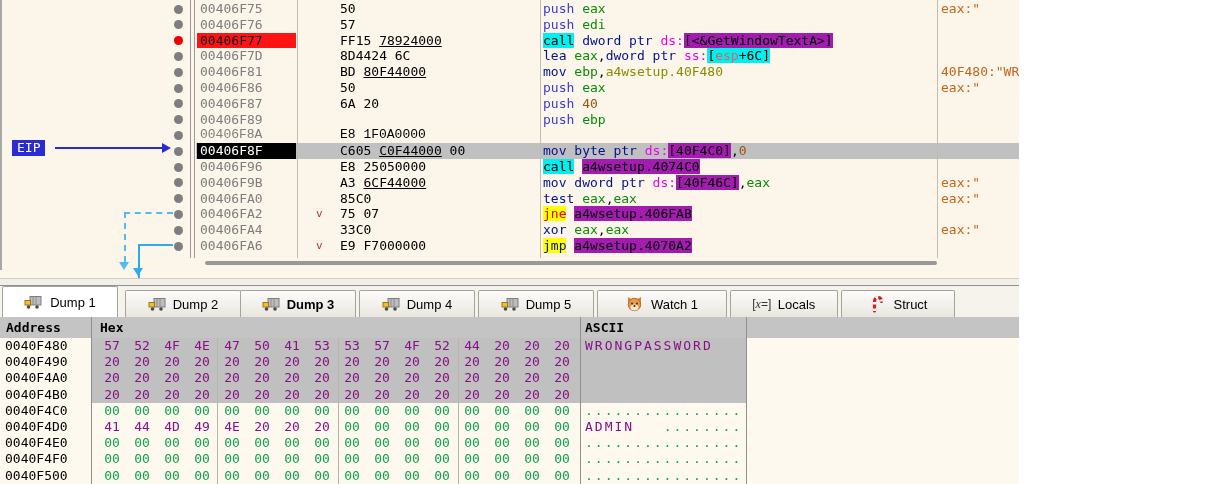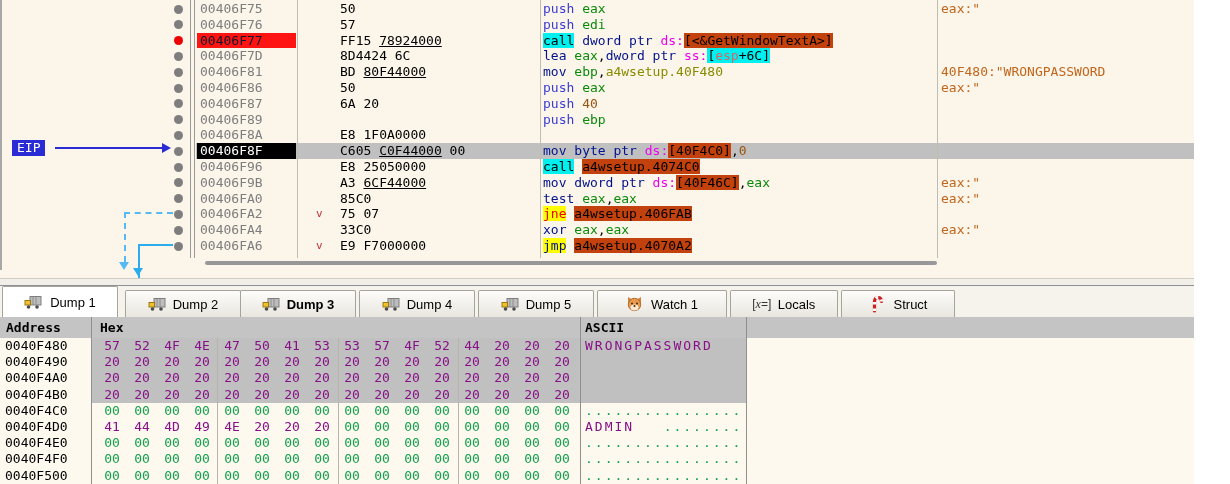--- a/index.html
+++ b/index.html
@@ -1,16 +1,16 @@
 <!DOCTYPE html>
 <html><head>
 <meta charset="utf-8">
 <style>
   html,body{margin:0;padding:0;background:#ffffff;}
-  .screen{position:relative;width:1194px;height:484px;background:#fbf5ea;overflow:hidden;
+  .screen{position:relative;width:1019px;height:484px;background:#fbf5ea;overflow:hidden;
           font-family:"DejaVu Sans Mono",monospace;font-size:13px;color:#000;}
   
   .disasm{position:absolute;left:0;top:0;width:1230px;height:278px;background:#fbf5ea;}
   .left-border{position:absolute;left:0;top:0;width:2px;height:270px;background:#a8a8a8;}
   .vline{position:absolute;top:0;width:1px;height:258px;background:#9a9a9a;}
   .vline.soft{background:#c0bcb2;}
   .drow{position:absolute;left:0;width:1230px;height:15.8px;line-height:15.8px;white-space:pre;}
   .sel-bg{position:absolute;left:196px;top:0;width:1034px;height:15.8px;background:#c0c0c0;}
   .dot{position:absolute;left:174px;top:3.5px;width:9px;height:9px;border-radius:50%;background:#7e7e7e;}
   .dot.bp{background:#ee0000;}
@@ -19,21 +19,21 @@
   .c-addr.eip{background:#000;color:#fff;}
   .c-bytes{position:absolute;left:300px;top:0;width:238px;height:15.8px;}
   .c-bytes .btext{position:absolute;left:40px;top:0;}
   .vmark{position:absolute;left:16px;top:0;color:#c23535;font-size:11px;}
   .c-instr{position:absolute;left:543px;top:0;width:392px;height:15.8px;}
   .c-comm{position:absolute;left:941px;top:0;width:287px;height:15.8px;color:#c2661b;}
   .u{text-decoration:underline;}
   .tk-push{color:#3b3bd1}.tk-mn{color:#00128c}.tk-reg{color:#0a8a0a}.tk-seg{color:#ee00ee}
   .tk-imm{color:#9a5210}.tk-sym{color:#8a8a00}.tk-txt{color:#000}
   .tk-call{background:#00f0f0;color:#000}.tk-jcc{background:#ffff00;color:#ee0000}
-  .tk-jmpk{background:#ffff00;color:#00128c}.tk-yel{background:#c2410c;color:#000}
+  .tk-jmpk{background:#ffff00;color:#00128c}.tk-yel{background:#a21caf;color:#000}
   .tk-cyn{background:#00f0f0;color:#000}.tk-cynreg{background:#00f0f0;color:#d06868}
   
   .eip-badge{position:absolute;left:12px;top:140px;height:16px;line-height:16px;padding:0 5px;
              background:#2b2bd6;color:#fff;}
   .eip-line{position:absolute;left:55px;top:147px;width:108px;height:0;border-top:2.5px solid #2b2bd6;}
   .eip-head{position:absolute;left:162px;top:143px;width:0;height:0;
             border-left:9px solid #2b2bd6;border-top:5px solid transparent;border-bottom:5px solid transparent;}
   .jl{position:absolute;}
   .jl.h-dash{left:124px;top:212px;width:49px;border-top:2px dashed #56b9f2;}
   .jl.v-dash{left:124px;top:212px;height:50px;border-left:2px dashed #56b9f2;}
@@ -79,21 +79,21 @@
     <div class="left-border"></div>
     <div id="disasm-rows">
         <div class="drow" style="top: 1px;"><span class="dot"></span><span class="c-addr">00406F75</span><span class="c-bytes"><span class="btext"><span>50</span></span></span><span class="c-instr"><span class="tk-push">push</span><span class="tk-txt"> </span><span class="tk-reg">eax</span></span><span class="c-comm">eax:"</span></div>
         <div class="drow" style="top: 16.8px;"><span class="dot"></span><span class="c-addr">00406F76</span><span class="c-bytes"><span class="btext"><span>57</span></span></span><span class="c-instr"><span class="tk-push">push</span><span class="tk-txt"> </span><span class="tk-reg">edi</span></span></div>
         <div class="drow" style="top: 32.6px;"><span class="dot bp"></span><span class="c-addr bp">00406F77</span><span class="c-bytes"><span class="btext"><span>FF15 </span><span class="u">78924000</span></span></span><span class="c-instr"><span class="tk-call">call</span><span class="tk-txt"> </span><span class="tk-mn">dword ptr</span><span class="tk-txt"> </span><span class="tk-seg">ds:</span><span class="tk-yel">[&lt;&amp;GetWindowTextA&gt;]</span></span></div>
         <div class="drow" style="top: 48.4px;"><span class="dot"></span><span class="c-addr">00406F7D</span><span class="c-bytes"><span class="btext"><span>8D4424 6C</span></span></span><span class="c-instr"><span class="tk-mn">lea</span><span class="tk-txt"> </span><span class="tk-reg">eax</span><span class="tk-txt">,</span><span class="tk-mn">dword ptr</span><span class="tk-txt"> </span><span class="tk-seg">ss:</span><span class="tk-cyn">[</span><span class="tk-cynreg">esp</span><span class="tk-cyn">+6C]</span></span></div>
         <div class="drow" style="top: 64.2px;"><span class="dot"></span><span class="c-addr">00406F81</span><span class="c-bytes"><span class="btext"><span>BD </span><span class="u">80F44000</span></span></span><span class="c-instr"><span class="tk-mn">mov</span><span class="tk-txt"> </span><span class="tk-reg">ebp</span><span class="tk-txt">,</span><span class="tk-sym">a4wsetup.40F480</span></span><span class="c-comm">40F480:"WRONGPASSWORD</span></div>
         <div class="drow" style="top: 80px;"><span class="dot"></span><span class="c-addr">00406F86</span><span class="c-bytes"><span class="btext"><span>50</span></span></span><span class="c-instr"><span class="tk-push">push</span><span class="tk-txt"> </span><span class="tk-reg">eax</span></span><span class="c-comm">eax:"</span></div>
         <div class="drow" style="top: 95.8px; padding-left: 14px;"><span class="dot"></span><span class="c-addr">00406F87</span><span class="c-bytes"><span class="btext"><span>6A 20</span></span></span><span class="c-instr"><span class="tk-push">push</span><span class="tk-txt"> </span><span class="tk-imm">40</span></span></div>
         <div class="drow" style="top: 111.6px;"><span class="dot"></span><span class="c-addr">00406F89</span><span class="c-instr"><span class="tk-push">push</span><span class="tk-txt"> </span><span class="tk-reg">ebp</span></span></div>
-        <div class="drow" style="top: 127.4px;"><span class="dot"></span><span class="c-addr">00406F8A</span><span class="c-bytes"><span class="btext"><span>E8 1F0A0000</span></span></span></div>
+        <div class="drow" style="top: 127.4px; font-family: Liberation Mono, monospace;"><span class="dot"></span><span class="c-addr">00406F8A</span><span class="c-bytes"><span class="btext"><span>E8 1F0A0000</span></span></span></div>
         <div class="drow" style="top: 143.2px;"><div class="sel-bg"></div><span class="dot"></span><span class="c-addr eip">00406F8F</span><span class="c-bytes"><span class="btext"><span>C605 </span><span class="u">C0F44000</span><span> 00</span></span></span><span class="c-instr"><span class="tk-mn">mov</span><span class="tk-txt"> </span><span class="tk-mn">byte ptr</span><span class="tk-txt"> </span><span class="tk-seg">ds:</span><span class="tk-yel">[40F4C0]</span><span class="tk-txt">,</span><span class="tk-imm">0</span></span></div>
         <div class="drow" style="top: 159px;"><span class="dot"></span><span class="c-addr">00406F96</span><span class="c-bytes"><span class="btext"><span>E8 25050000</span></span></span><span class="c-instr"><span class="tk-call">call</span><span class="tk-txt"> </span><span class="tk-yel">a4wsetup.4074C0</span></span></div>
         <div class="drow" style="top: 174.8px;"><span class="dot"></span><span class="c-addr">00406F9B</span><span class="c-bytes"><span class="btext"><span>A3 </span><span class="u">6CF44000</span></span></span><span class="c-instr"><span class="tk-mn">mov</span><span class="tk-txt"> </span><span class="tk-mn">dword ptr</span><span class="tk-txt"> </span><span class="tk-seg">ds:</span><span class="tk-yel">[40F46C]</span><span class="tk-txt">,</span><span class="tk-reg">eax</span></span><span class="c-comm">eax:"</span></div>
         <div class="drow" style="top: 190.6px;"><span class="dot"></span><span class="c-addr">00406FA0</span><span class="c-bytes"><span class="btext"><span>85C0</span></span></span><span class="c-instr"><span class="tk-mn">test</span><span class="tk-txt"> </span><span class="tk-reg">eax</span><span class="tk-txt">,</span><span class="tk-reg">eax</span></span><span class="c-comm">eax:"</span></div>
         <div class="drow" style="top: 206.4px;"><span class="dot"></span><span class="c-addr">00406FA2</span><span class="c-bytes"><span class="vmark">v</span><span class="btext"><span>75 07</span></span></span><span class="c-instr"><span class="tk-jcc">jne</span><span class="tk-txt"> </span><span class="tk-yel">a4wsetup.406FAB</span></span></div>
         <div class="drow" style="top: 222.2px;"><span class="dot"></span><span class="c-addr">00406FA4</span><span class="c-bytes"><span class="btext"><span>33C0</span></span></span><span class="c-instr"><span class="tk-mn">xor</span><span class="tk-txt"> </span><span class="tk-reg">eax</span><span class="tk-txt">,</span><span class="tk-reg">eax</span></span><span class="c-comm">eax:"</span></div>
         <div class="drow" style="top: 238px;"><span class="dot"></span><span class="c-addr">00406FA6</span><span class="c-bytes"><span class="vmark">v</span><span class="btext"><span>E9 F7000000</span></span></span><span class="c-instr"><span class="tk-jmpk">jmp</span><span class="tk-txt"> </span><span class="tk-yel">a4wsetup.4070A2</span></span></div>
       </div>
 
     <div class="vline" style="left:190px"></div>

